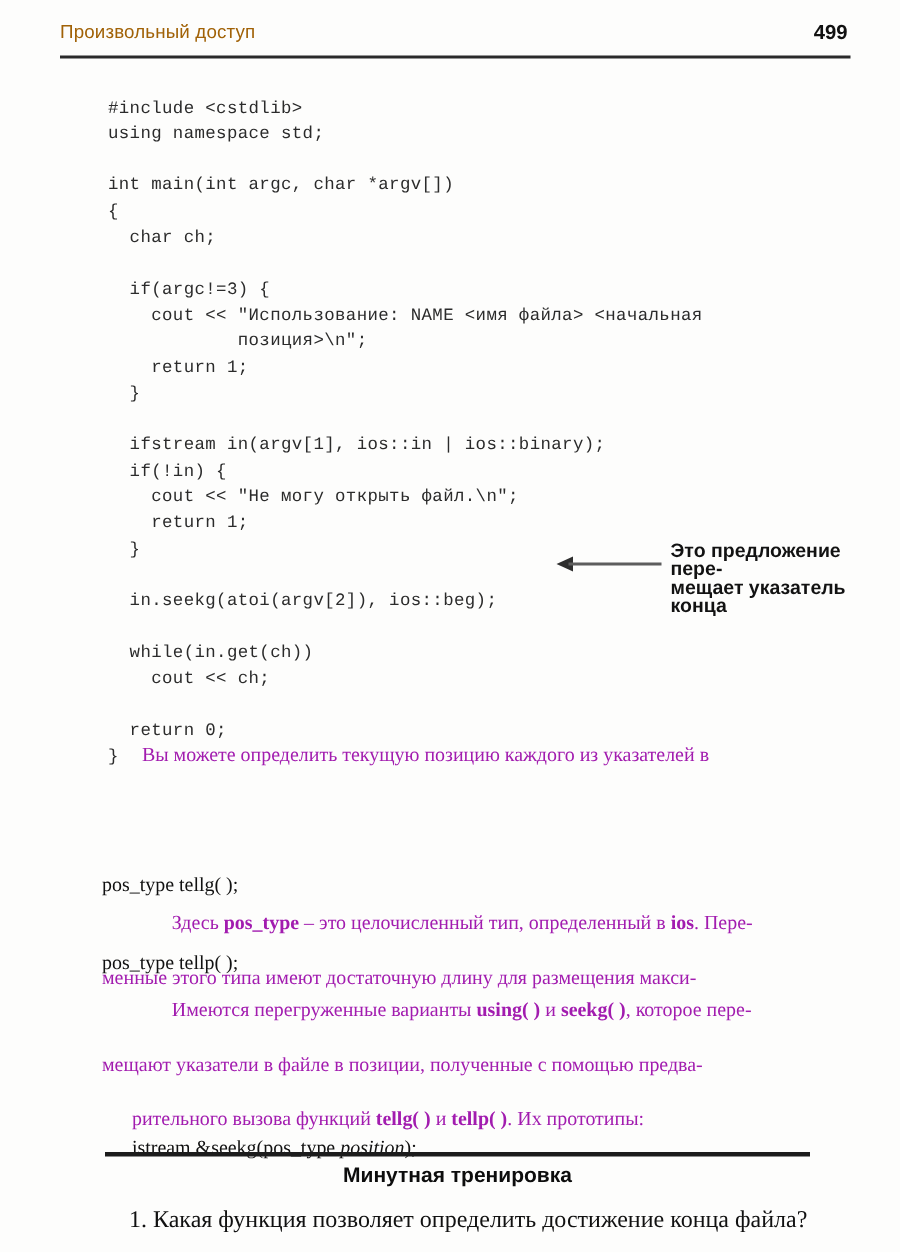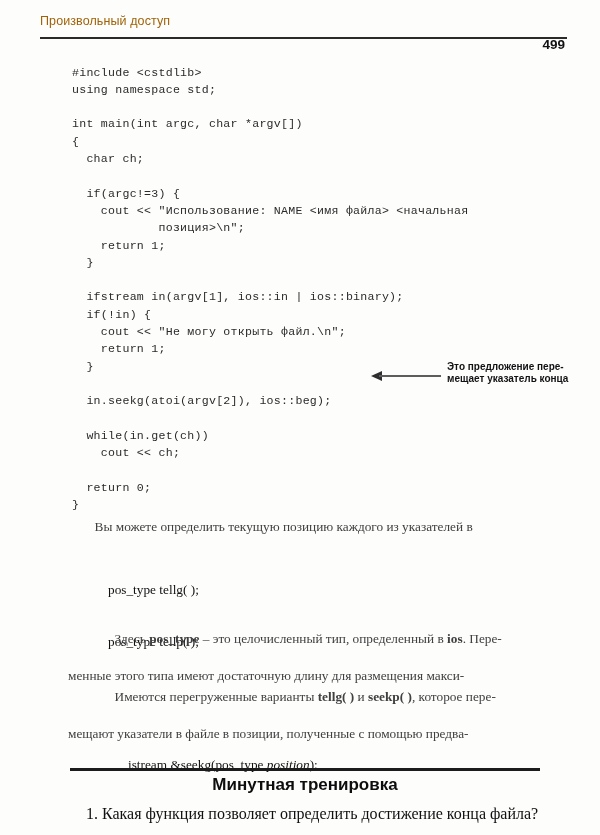--- a/index.html
+++ b/index.html
@@ -41,21 +41,20 @@
     white-space: nowrap;
   }
   .runhead-page {
     position: absolute;
     right: 0;
     top: 0;
     font-family: "Liberation Sans", sans-serif;
     font-size: 13.5px;
     font-weight: bold;
     color: #111111;
-    margin-top: 23px;
   }
   .runhead-rule {
     position: absolute;
     left: 40px;
     right: 33px;
     top: 37px;
     height: 2px;
     background: #2a2a2a;
   }
 
@@ -97,77 +96,76 @@
     border-top: 5px solid transparent;
     border-bottom: 5px solid transparent;
     border-right: 11px solid #2e2e2e;
   }
   .callout-note {
     position: absolute;
     left: 447px;
     top: 361px;
     width: 140px;
     font-family: "Liberation Sans", sans-serif;
-    font-size: 10px;
+    font-size: 13px;
     line-height: 12.4px;
     font-weight: bold;
     color: #121212;
   }
   .callout-note span { display: block; }
 
   
   .body-para {
     position: absolute;
     left: 68px;
     width: 470px;
     font-family: "Liberation Serif", serif;
     font-size: 13.3px;
     line-height: 18.2px;
-    color: #404040;
+    color: #a21caf;
     text-align: left;
-    margin-top: 24px;
   }
   .body-para .l { display: block; white-space: pre; }
   .body-para b { font-weight: bold; }
 
   .p1 { top: 494px; }
   .p2 { top: 588px; }
   .p3 { top: 646px; }
 
   .mono-block {
     position: absolute;
     left: 68px;
     font-family: "Liberation Serif", serif;
     font-size: 13.3px;
     line-height: 17.4px;
     color: #111111;
     white-space: pre;
   }
-  .mono-block .l { display: block; white-space: pre; margin-left: 40px; }
+  .mono-block .l { display: block; white-space: pre; }
   .mono-block i { font-style: italic; }
   .proto1 { top: 546px; }
   .proto2 { top: 704px; }
 
   
   .drill-rule {
     position: absolute;
     left: 70px;
     width: 470px;
     top: 768px;
     height: 3px;
     background: #1c1c1c;
   }
   .drill-title {
     position: absolute;
     left: 70px;
     width: 470px;
     top: 775px;
     text-align: center;
     font-family: "Liberation Sans", sans-serif;
-    font-size: 17px;
+    font-size: 14px;
     font-weight: bold;
     color: #0d0d0d;
   }
   .drill-item {
     position: absolute;
     left: 86px;
     top: 805px;
     width: 470px;
     font-family: "Liberation Serif", serif;
     font-size: 16px;
@@ -234,23 +232,26 @@
 
   <div class="body-para p2">
     <span class="l">
       <span>        Здесь </span><b>pos_type</b><span> – это целочисленный тип, определенный в </span><b>ios</b><span>. Пере-</span>
     </span>
     <span class="l">менные этого типа имеют достаточную длину для размещения макси-</span>
   </div>
 
   <div class="body-para p3">
     <span class="l">
-      <span>        Имеются перегруженные варианты </span><b>tellg( )</b><span> и </span><b>seekp( )</b><span>, которое пере-</span>
+      <span>        Имеются перегруженные варианты </span><b>using( )</b><span> и </span><b>seekg( )</b><span>, которое пере-</span>
     </span>
     <span class="l">мещают указатели в файле в позиции, полученные с помощью предва-</span>
+    <span class="l">
+      <span>рительного вызова функций </span><b>tellg( )</b><span> и </span><b>tellp( )</b><span>. Их прототипы:</span>
+    </span>
   </div>
 
   <div class="mono-block proto2">
     <span class="l">
       <span>istream &amp;seekg(pos_type </span><i>position</i><span>);</span>
     </span>
     <span class="l">
       
     </span>
   </div>

